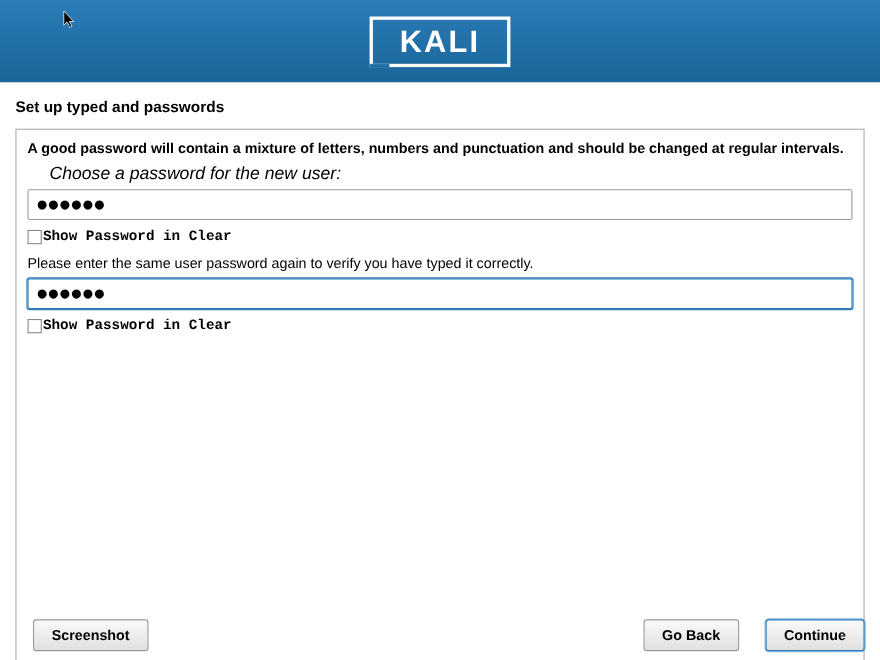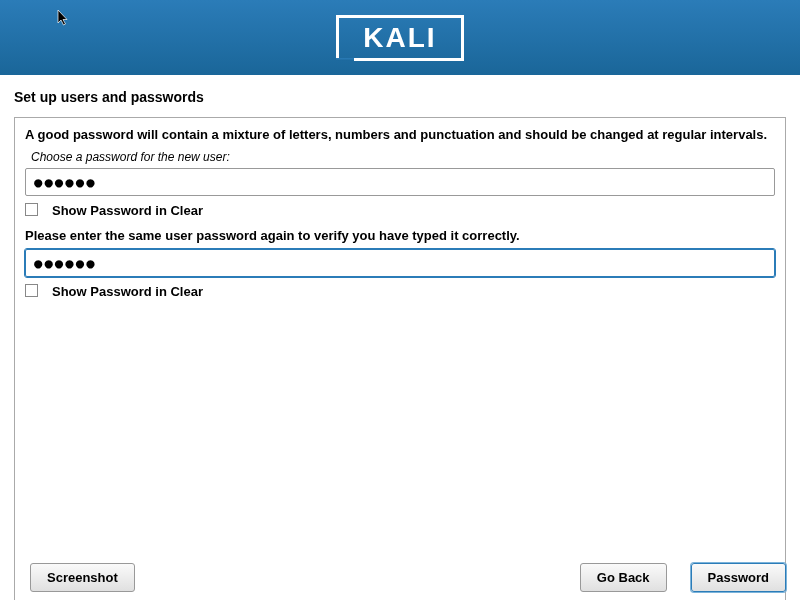--- a/index.html
+++ b/index.html
@@ -60,58 +60,59 @@
       background: #fff;
     }
     .intro-text {
       font-weight: bold;
       font-size: 13px;
       line-height: 1.35;
       margin-bottom: 6px;
     }
     .field-label {
       font-style: italic;
-      font-size: 12px;
-      margin-left: 6px;
+      font-size: 16px;
+      margin-left: 20px;
       margin-bottom: 4px;
       margin-top: 2px;
     }
     .text-input {
       width: 100%;
       padding: 5px 8px;
       border: 1px solid #999;
       border-radius: 2px;
       font-size: 14px;
       letter-spacing: 2px;
       margin-bottom: 7px;
       background: #fff;
       font-family: monospace;
     }
     .text-input.focused {
       border: 1px solid #2b7cb8;
       outline: 1px solid #2b7cb8;
     }
     .checkbox-row {
       display: flex;
-      align-items: flex-start;
-      gap: 14px;
+      align-items: flex-end;
+      gap: 1px;
       margin-bottom: 10px;
+      font-family: Liberation Mono, monospace;
     }
     .checkbox-box {
       width: 13px;
       height: 13px;
       border: 1px solid #888;
       background: #fff;
     }
     .checkbox-label {
       font-weight: bold;
       font-size: 13px;
     }
     .verify-text {
-      font-weight: bold;
+      font-weight: normal;
       font-size: 13px;
       margin-bottom: 6px;
       margin-top: 2px;
     }
     .button-bar {
       position: absolute;
       bottom: 8px;
       left: 14px;
       right: 14px;
       display: flex;
@@ -156,21 +157,21 @@
   </svg>
 </div>
 
 <div class="header">
   <div class="logo-box">
     <span class="logo-text">KALI</span>
   </div>
 </div>
 
 <div class="content-area">
-  <div class="page-title">Set up users and passwords</div>
+  <div class="page-title">Set up typed and passwords</div>
 
   <div class="main-panel">
     <div class="intro-text">A good password will contain a mixture of letters, numbers and punctuation and should be changed at regular intervals.</div>
     
     <div class="field-label">Choose a password for the new user:</div>
     <input type="text" class="text-input" readonly="" value="●●●●●●" style="">
     
     <div class="checkbox-row">
       <span class="checkbox-box"></span>
       <span class="checkbox-label">Show Password in Clear</span>
@@ -183,16 +184,16 @@
     <div class="checkbox-row">
       <span class="checkbox-box"></span>
       <span class="checkbox-label">Show Password in Clear</span>
     </div>
   </div>
 
   <div class="button-bar">
     <button class="btn">Screenshot</button>
     <div class="button-group-right">
       <button class="btn">Go Back</button>
-      <button class="btn primary">Password</button>
+      <button class="btn primary">Continue</button>
     </div>
   </div>
 </div>
 
 </body></html>

